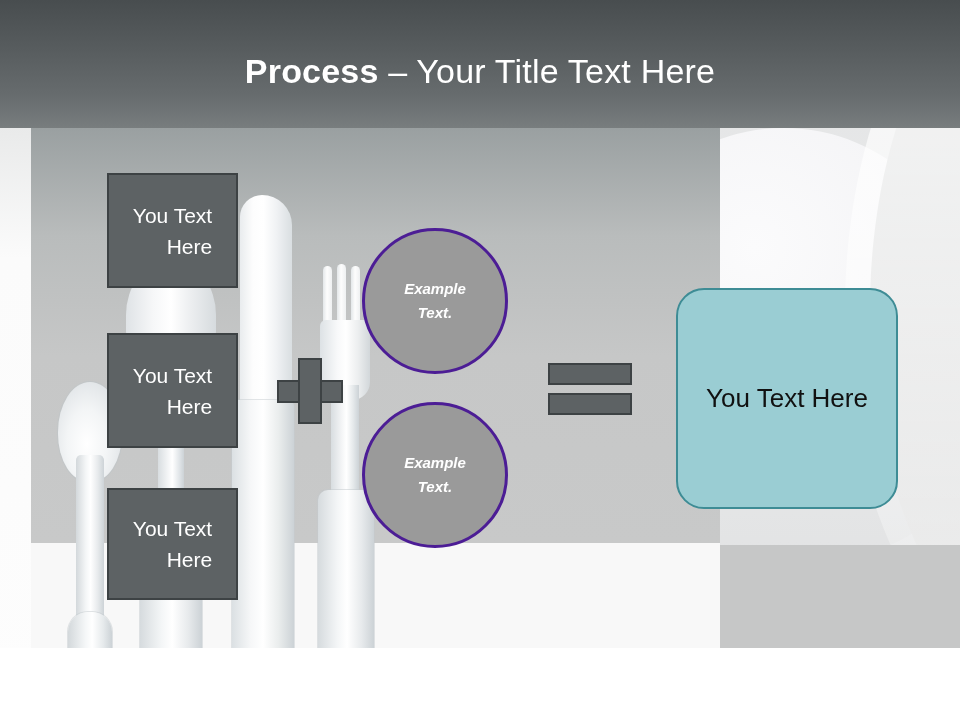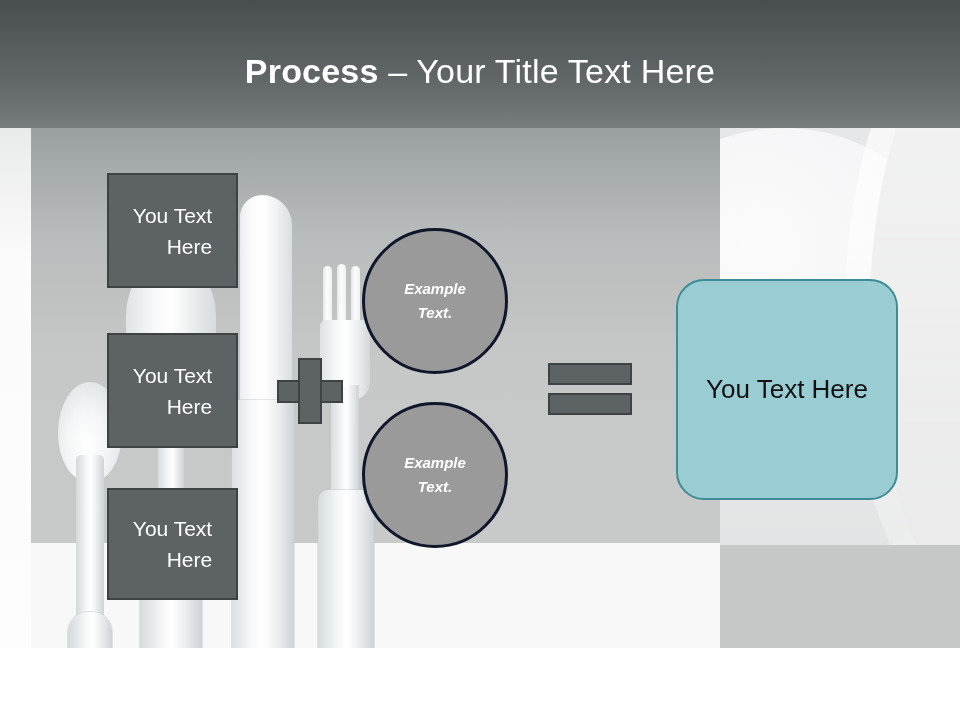--- a/index.html
+++ b/index.html
@@ -214,21 +214,21 @@
     justify-content: center;
     box-sizing: border-box;
     padding: 0 8px;
   }
   .gray-box .gb-text { display: block; text-align: right; }
 
   .circle-shape {
     position: absolute;
     border-radius: 50%;
     background: #9a9a9a;
-    border: 3px solid #0f172a;
+    border: 3px solid #4c1d95;
     color: #ffffff;
     font-size: 15px;
     line-height: 24px;
     font-weight: bold;
     font-style: italic;
     text-align: center;
     display: flex;
     align-items: center;
     justify-content: center;
     box-sizing: border-box;
@@ -346,17 +346,17 @@
 
   <div class="circle-shape" style="left:362px; top:402px; width:146px; height:146px;">
     <span>Example<br>Text.</span>
   </div>
 
   <div class="equals-sign">
     <div class="eq-bar eq-top"></div>
     <div class="eq-bar eq-bottom"></div>
   </div>
 
-  <div class="teal-box" style="left:676px; top:279px; width:222px; height:221px;">
+  <div class="teal-box" style="left:676px; top:288px; width:222px; height:221px;">
     <span>You Text Here</span>
   </div>
 
 </div>
 
 </body></html>

